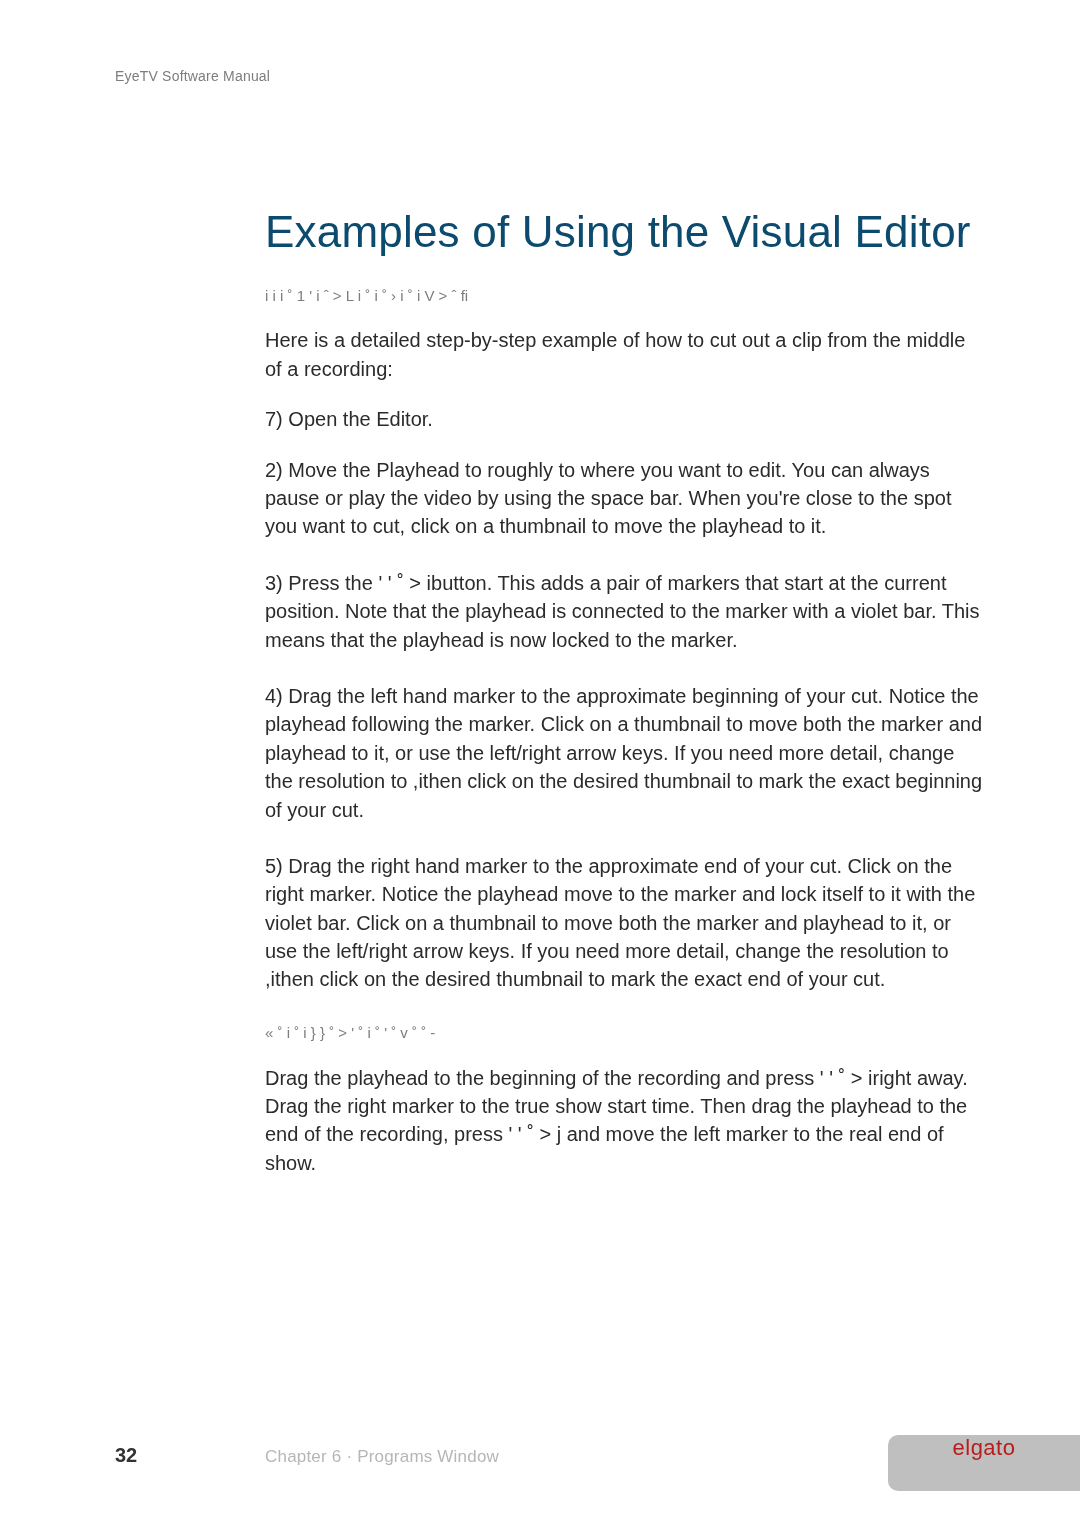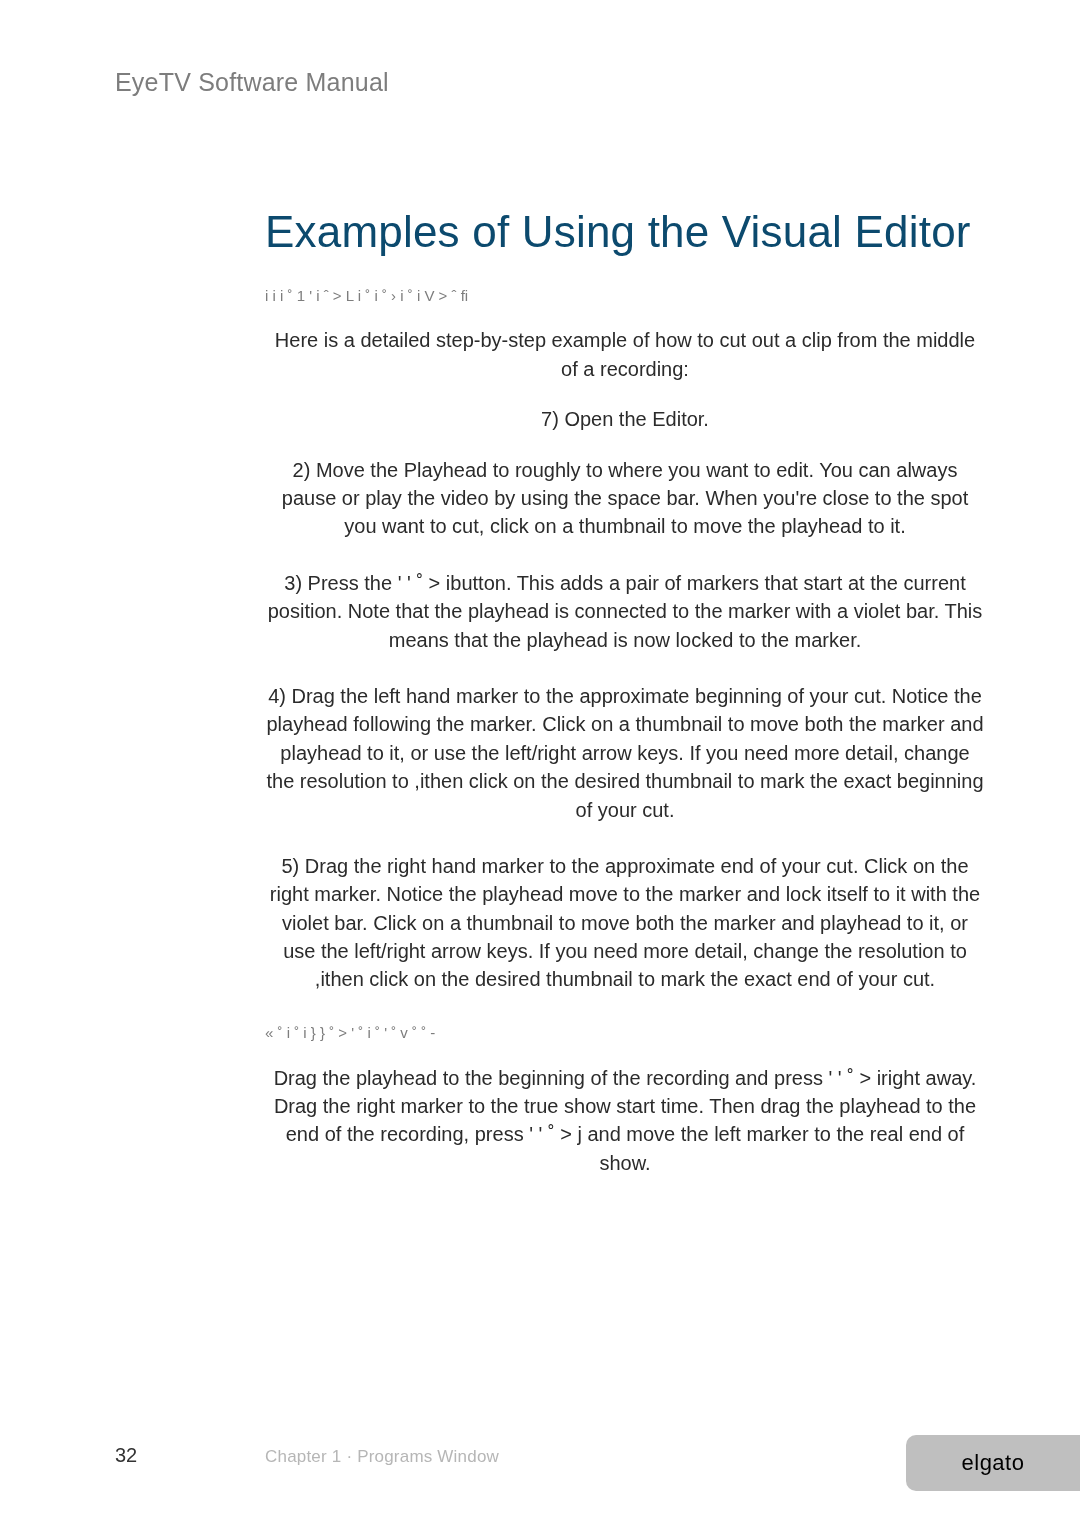--- a/index.html
+++ b/index.html
@@ -1,28 +1,28 @@
 <!DOCTYPE html>
 <html><head>
 <meta charset="utf-8">
 <style>
   * { margin: 0; padding: 0; box-sizing: border-box; }
   html, body { width: 1080px; height: 1527px; background: #ffffff; font-family: "Helvetica Neue", Arial, sans-serif; color: #333333; }
   .page { position: relative; width: 1080px; height: 1527px; }
-  .running-header { position: absolute; top: 68px; left: 115px; font-size: 25px; color: #7d7d7d; font-weight: 400; letter-spacing: 0.2px; }
+  .running-header { position: absolute; top: 68px; left: 115px; font-size: 14px; color: #7d7d7d; font-weight: 400; letter-spacing: 0.2px; }
   .content { position: absolute; top: 205px; left: 265px; width: 720px; }
   .h1 { font-size: 44px; line-height: 1.22; color: #0c4a6e; font-weight: 400; letter-spacing: 0.2px; margin-bottom: 26px; }
   .h2 { font-size: 15px; line-height: 1.45; color: #7d7d7d; font-weight: 400; margin-bottom: 20px; }
-  .body { font-size: 20px; line-height: 1.42; color: #2b2b2b; text-align: center; }
+  .body { font-size: 20px; line-height: 1.42; color: #2b2b2b; }
   .body p { margin-bottom: 28px; }
   .body .tight { margin-bottom: 22px; }
   .footer { position: absolute; left: 0; right: 0; bottom: 0; height: 70px; }
-  .page-num { position: absolute; left: 115px; bottom: 60px; font-size: 20px; color: #333333; font-weight: 400; }
+  .page-num { position: absolute; left: 115px; bottom: 60px; font-size: 20px; color: #333333; font-weight: 700; }
   .chapter { position: absolute; left: 265px; bottom: 60px; font-size: 17px; color: #b6b6b6; letter-spacing: 0.2px; }
-  .brand-tab { position: absolute; right: 0; bottom: 36px; width: 174px; height: 56px; background: #bfbfbf; border-top-left-radius: 10px; border-bottom-left-radius: 10px; display: flex; align-items: center; justify-content: center; color: #000000; font-size: 22px; letter-spacing: 0.5px; }
+  .brand-tab { position: absolute; right: 0; bottom: 36px; width: 192px; height: 56px; background: #bfbfbf; border-top-left-radius: 10px; border-bottom-left-radius: 10px; display: flex; justify-content: center; color: #b91c1c; font-size: 22px; letter-spacing: 0.5px; }
 </style>
 </head>
 <body>
 
 <div class="page">
 
   <div class="running-header">EyeTV Software Manual</div>
 
   <div class="content">
     <h1 class="h1">Examples of Using the Visual Editor</h1>
@@ -40,19 +40,19 @@
 
     <div class="h2" style="margin-top:16px;">« ˚   i ˚  i }      } ˚ &gt;  ' ˚   i ˚   ' ˚  v ˚      ˚ -</div>
 
     <div class="body">
       <p>Drag the playhead to the beginning of the recording and press   ' ' ˚  &gt;    iright away. Drag the right marker to the true show start time. Then drag the playhead to the end of the recording, press   ' ' ˚  &gt;    j and move the left marker to the real end of show.</p>
     </div>
   </div>
 
   <div class="footer">
     <div class="page-num">32</div>
-    <div class="chapter">Chapter 1 · Programs Window</div>
+    <div class="chapter">Chapter 6 · Programs Window</div>
     <div class="brand-tab">
       <span>elgato</span>
     </div>
   </div>
 
 </div>
 
 </body></html>

